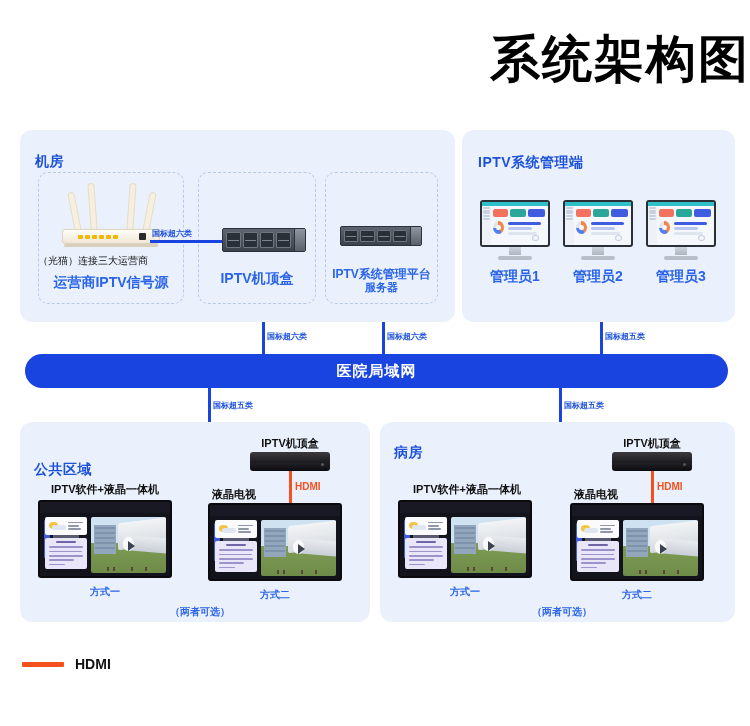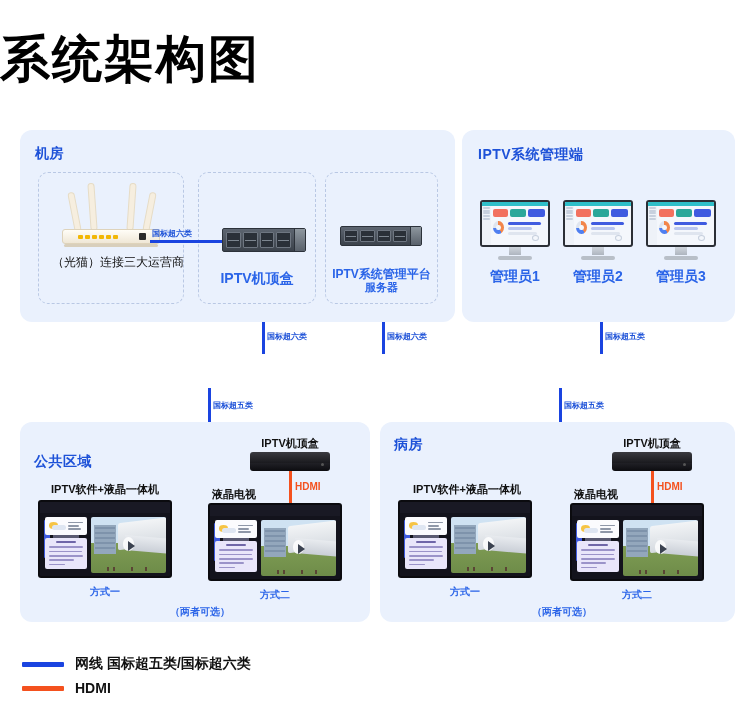--- a/index.html
+++ b/index.html
@@ -7,44 +7,44 @@
     width: 750px; height: 726px;
     background: #ffffff;
     font-family: "Liberation Sans", "DejaVu Sans", sans-serif;
     overflow: hidden;
   }
   #stage { position: relative; width: 750px; height: 726px; background:#fff; }
 
   
   .title {
     position: absolute; left: 0; top: 34px; width: 750px;
-    text-align: left;
+    text-align: right;
     font-size: 50px; font-weight: 900; letter-spacing: 2px;
     color: #000; line-height: 1;
   }
 
   
   .panel {
     position: absolute;
     background: #eaf1fd;
     border-radius: 12px;
   }
   .panel-title {
     position: absolute;
     font-size: 14px; font-weight: 700; color: #1e52d8;
-    letter-spacing: .5px; white-space: nowrap;
+    letter-spacing: .5px; white-space: nowrap; margin-top: 8px;
   }
   .dashbox {
     position: absolute;
     border: 1px dashed #b9c8e4;
     border-radius: 10px;
   }
 
   
-  .cap       { position:absolute; white-space:nowrap; font-size:12px; color:#111; text-align:right; }
+  .cap       { position:absolute; white-space:nowrap; font-size:10px; color:#111; text-align:left; }
   .cap-blue  { position:absolute; white-space:nowrap; font-size:14px; font-weight:700; color:#2a64e8; text-align:center; }
   .cap-blue-sm{ position:absolute; white-space:nowrap; font-size:10px; font-weight:700; color:#2a64e8; text-align:center; }
   .cap-bold  { position:absolute; white-space:nowrap; font-size:11px; font-weight:700; color:#111; text-align:center; }
   .wirelbl   { position:absolute; white-space:nowrap; font-size:8px; font-weight:700; color:#1e52d8; }
   .hdmilbl   { position:absolute; white-space:nowrap; font-size:10px; font-weight:700; color:#f4511e; }
 
   
   .vline { position:absolute; width:3px; background:#1a44e0; }
   .hline { position:absolute; height:3px; background:#1a44e0; }
   .oline { position:absolute; width:3px; background:#f4511e; }
@@ -183,20 +183,21 @@
           <i></i>
           <i></i>
           <i></i>
           <i></i>
         </div>
       <div class="port"></div>
     </div>
     <div class="foot"></div>
   </div>
   <div class="cap" style="left:38px; top:254px; width:146px;">（光猫）连接三大运营商</div>
+  <div class="cap-blue" style="left:30px; top:274px; width:162px;">运营商IPTV信号源</div>
 
   <div class="hline" style="left:150px; top:240px; width:78px;"></div>
   <div class="wirelbl" style="left:152px; top:228px;">国标超六类</div>
 
   <div class="server" style="left:222px; top:228px; width:84px; height:24px;">
     <div class="bays">
         <div class="bay"></div>
         <div class="bay"></div>
         <div class="bay"></div>
         <div class="bay"></div>
@@ -300,20 +301,23 @@
 
   <div class="vline" style="left:262px; top:322px; height:32px;"></div>
   <div class="wirelbl" style="left:267px; top:331px;">国标超六类</div>
 
   <div class="vline" style="left:382px; top:322px; height:32px;"></div>
   <div class="wirelbl" style="left:387px; top:331px;">国标超六类</div>
 
   <div class="vline" style="left:600px; top:322px; height:32px;"></div>
   <div class="wirelbl" style="left:605px; top:331px;">国标超五类</div>
 
+  <div class="lanbar" style="left:25px; top:354px; width:703px; height:34px;">
+    <span>医院局域网</span>
+  </div>
 
   <div class="vline" style="left:208px; top:388px; height:34px;"></div>
   <div class="wirelbl" style="left:213px; top:400px;">国标超五类</div>
 
   <div class="vline" style="left:559px; top:388px; height:34px;"></div>
   <div class="wirelbl" style="left:564px; top:400px;">国标超五类</div>
 
   <div class="panel" style="left:20px; top:422px; width:350px; height:200px;"></div>
   <div class="panel-title" style="left:34px; top:453px;">公共区域</div>
 
@@ -491,22 +495,18 @@
           <div class="ppl" style="left:72%;"></div>
       </div>
     </div>
   </div>
   <div class="cap-blue-sm" style="left:570px; top:588px; width:134px;">方式二</div>
 
   <div class="cap-blue-sm" style="left:472px; top:605px; width:180px;">（两者可选）</div>
 
   <div class="legend">
     <div class="row">
-      <span class="sw sw-blue"></span>
-      <span class="ltxt">网线 国标超五类/国标超六类</span>
-    </div>
-    <div class="row">
       <span class="sw sw-orange"></span>
       <span class="ltxt">HDMI</span>
     </div>
   </div>
 
 </div>
 
 </body></html>

